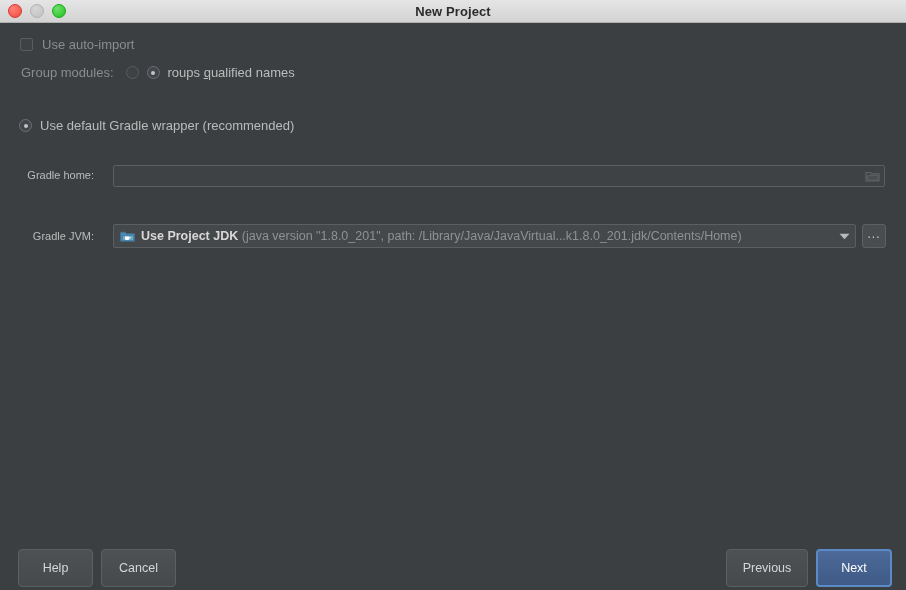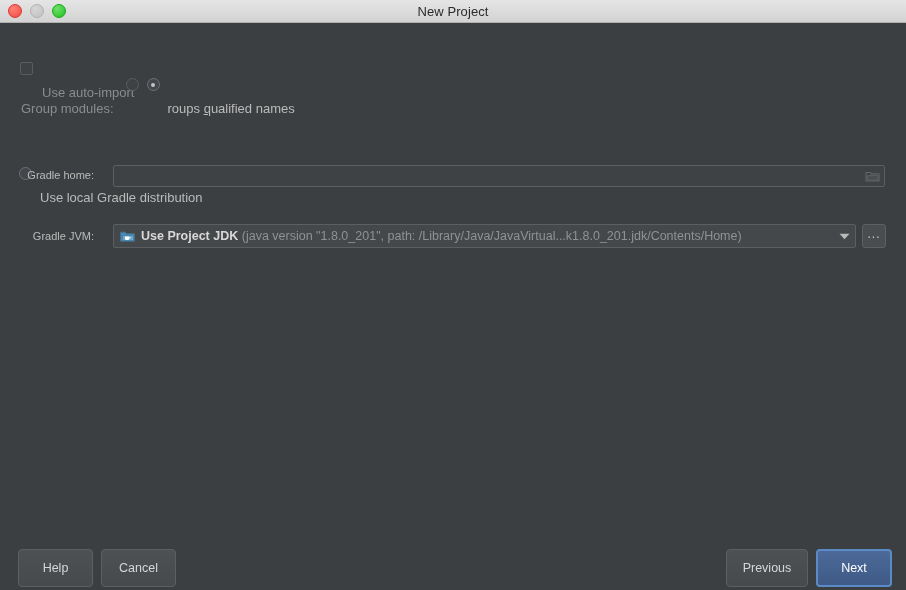--- a/index.html
+++ b/index.html
@@ -53,20 +53,21 @@
   .tl-close  { background: radial-gradient(circle at 35% 30%, #ff8176, #f0493f); border: 1px solid #d8372f; }
   .tl-min    { background: radial-gradient(circle at 35% 30%, #d6d6d6, #c0c0c0); border: 1px solid #b2b2b2; }
   .tl-max    { background: radial-gradient(circle at 35% 30%, #6ee06a, #21c021); border: 1px solid #19a819; }
   .title-text {
     width: 100%;
     text-align: center;
     font-size: 13px;
     color: #2b2b2b;
     letter-spacing: .1px;
     font-family: "Liberation Sans", sans-serif;
+    font-weight: bold;
   }
 
   
   .content {
     flex: 1;
     position: relative;
     background: #3c3f41;
     padding: 0;
   }
 
@@ -119,21 +120,21 @@
   }
   .rb.sel::after {
     content: "";
     width: 4px;
     height: 4px;
     border-radius: 50%;
     background: #c4c4c4;
   }
   .rb.dim { border-color: #5a5d60; background: #3f4245; }
 
-  .lbl { color: #bbbbbb; margin-top: 48px; }
+  .lbl { color: #bbbbbb; }
   .lbl.dim { color: #8a8d8f; }
   .mn { text-decoration: underline; }
 
   .field-label {
     color: #bbbbbb;
     font-size: 11px;
     text-align: right;
   }
 
   
@@ -248,35 +249,35 @@
     <div class="title-text">New Project</div>
   </div>
 
   <div class="content">
 
     <div class="row" style="left:20px; top:14px;">
       <span class="cb dim"></span>
       <span class="lbl dim">Use auto-import</span>
     </div>
 
-    <div class="row" style="left:21px; top:30px;">
+    <div class="row" style="left:21px; top:42px;">
       <span class="lbl dim" style="margin-right:12px;">Group modules:</span>
 
       <span class="rb dim"></span>
 
       <span class="rb sel"></span>
       <span class="lbl"><span>roups </span><span class="mn">q</span><span>ualified names</span></span>
     </div>
 
 
-
-    <div class="row" style="left:19px; top:119px;">
-      <span class="rb"></span>
-      <span class="lbl">Use local Gradle distribution</span>
-    </div>
+    <div class="row" style="left:19px; top:95px;">
+      <span class="rb sel"></span>
+      <span class="lbl">Use default Gradle wrapper (recommended)</span>
+    </div>
+
 
     <div style="position:absolute; left:18px; top:146px; width:76px;" class="field-label">Gradle home:</div>
     <div class="textfield" style="position:absolute; left:113px; top:142px; width:772px;">
       <span style="font-size:12.5px;color:#bbb;"></span>
       <span class="folder-btn">
         <svg width="15" height="13" viewBox="0 0 15 13" aria-hidden="true">
           <path d="M1 2.5h4.3l1.2 1.4H14v7.1H1z" fill="none" stroke="#5f6365" stroke-width="1.2"></path>
           <path d="M2.6 5.6h10.6v4.6H2.6z" fill="#4a4e50" stroke="#5f6365" stroke-width="1"></path>
         </svg>
       </span>

